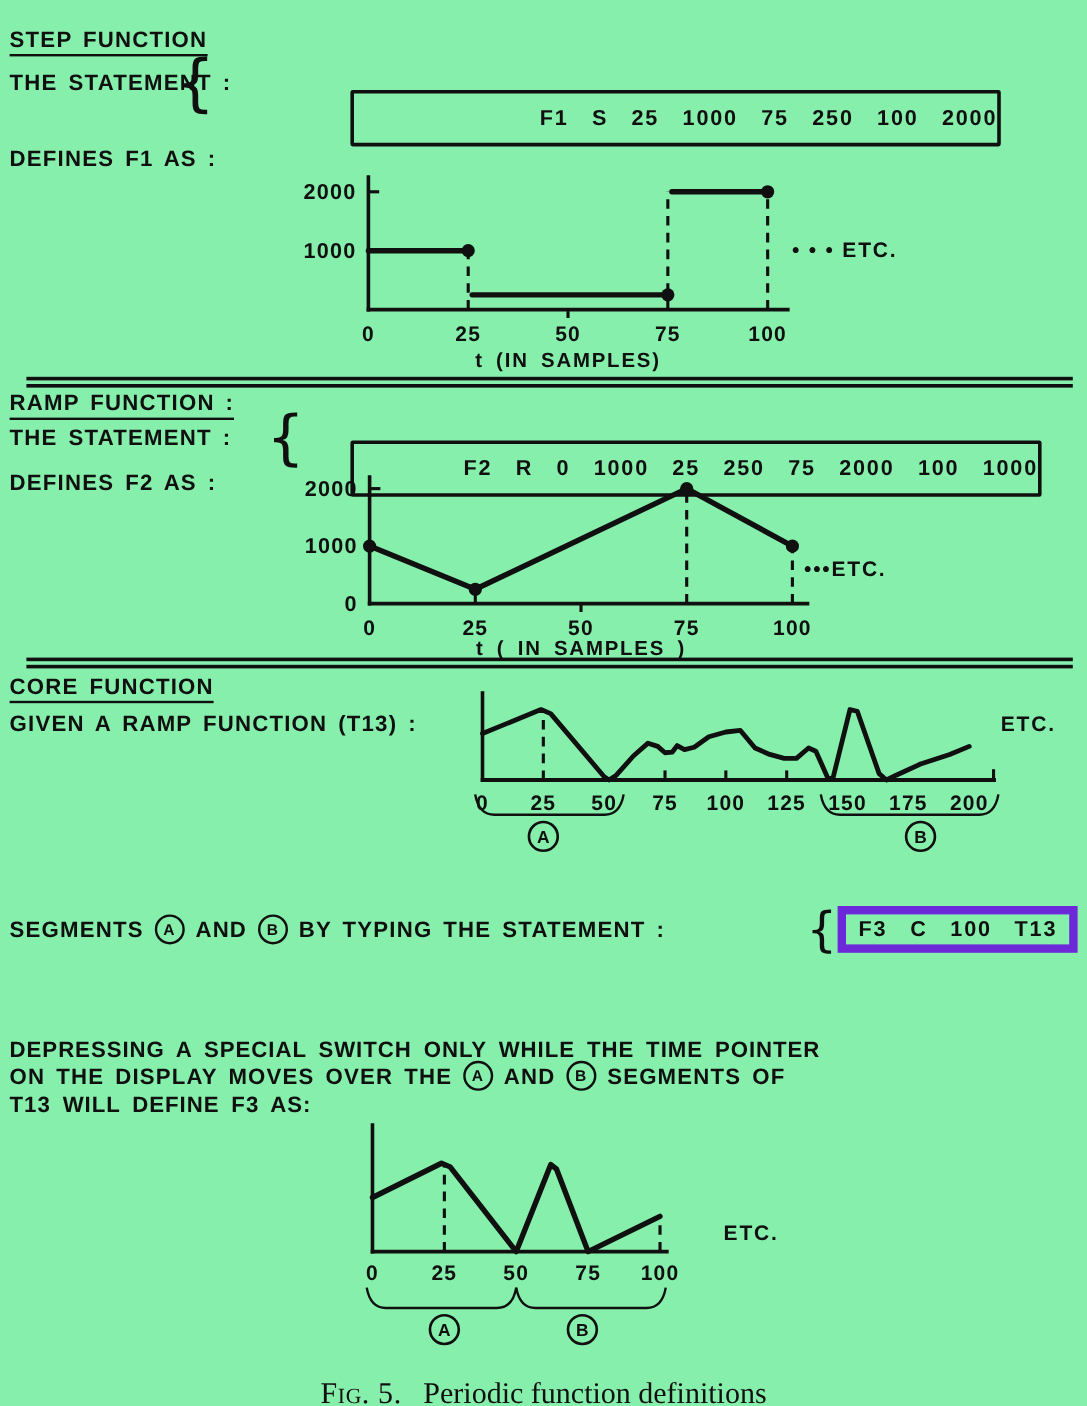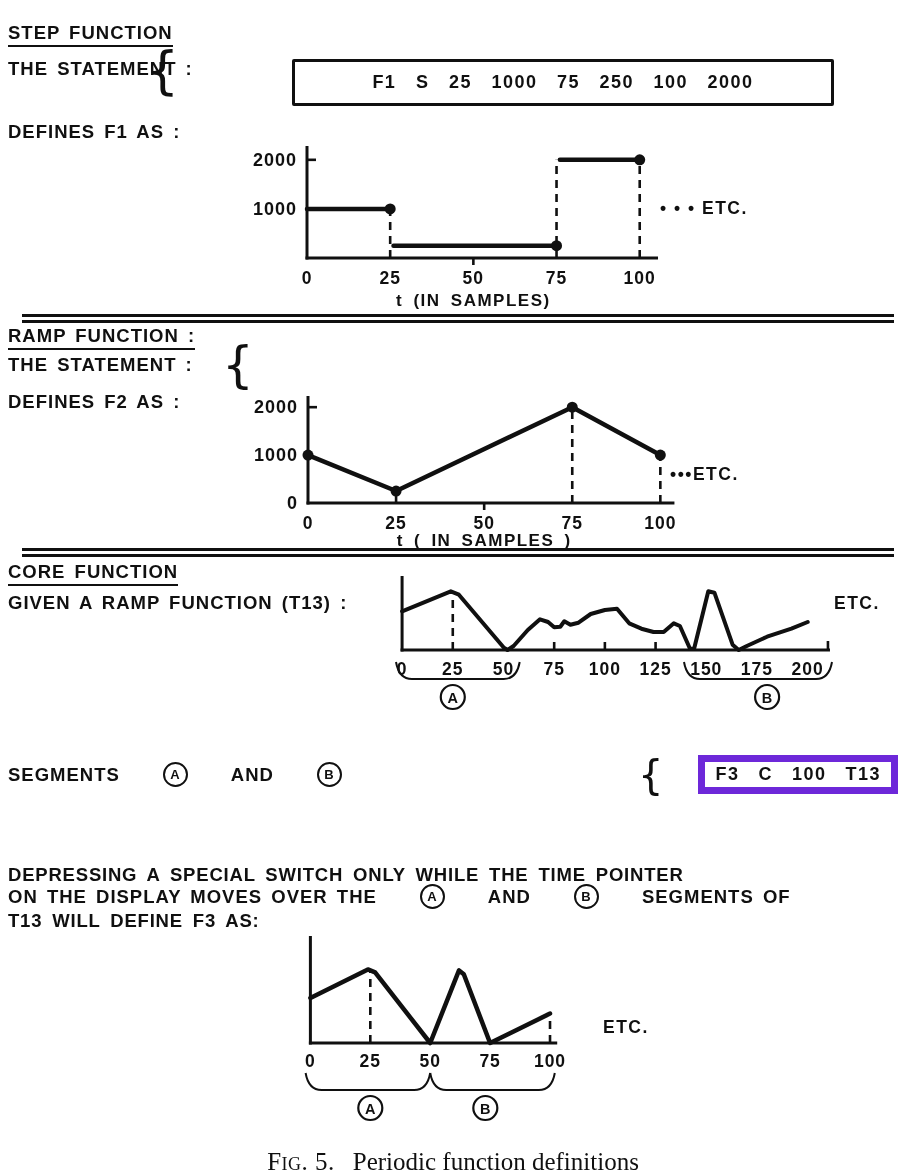--- a/index.html
+++ b/index.html
@@ -1,24 +1,24 @@
 <!DOCTYPE html>
 <html><head>
 <meta charset="utf-8">
 <style>
   html,body{margin:0;padding:0;background:#e8e8e6;}
-  .page{position:relative;width:906px;height:1172px;background:#ffffff;margin:0 auto;
+  .page{position:relative;width:906px;height:1172px;background:#86efac;margin:0 auto;
         font-family:"Liberation Sans",sans-serif;color:#101010;overflow:hidden;}
   .t{position:absolute;font-weight:bold;font-size:18.5px;letter-spacing:1px;word-spacing:3px;white-space:nowrap;}
   .ut{border-bottom:2.5px solid #101010;padding-bottom:2px;}
-  .box{position:absolute;border:3.5px solid #101010;border-radius:2px;display:flex;align-items:center;justify-content:center;}
+  .box{position:absolute;border:3.5px solid #101010;border-radius:2px;display:flex;align-items:center;justify-content:flex-end;margin-top:16px;}
   .box span{font-weight:bold;font-size:18px;letter-spacing:1.5px;white-space:pre;}
   .brace{position:absolute;font-weight:400;font-family:"DejaVu Sans",sans-serif;color:#101010;}
   .sep{position:absolute;height:2.5px;border-top:3px solid #101010;border-bottom:3px solid #101010;}
-  .row{position:absolute;display:flex;align-items:center;font-weight:bold;font-size:18.5px;letter-spacing:1px;word-spacing:3px;white-space:nowrap;gap:34px;}
+  .row{position:absolute;display:flex;align-items:center;font-weight:bold;font-size:18.5px;letter-spacing:1px;word-spacing:3px;white-space:nowrap;}
   .circ{display:inline-flex;width:21px;height:21px;border:2.2px solid #101010;border-radius:50%;
         align-items:center;justify-content:center;font-size:13px;font-weight:bold;flex:none;}
   .gap{margin-left:9px;}
   .bracesm{font-size:40px;font-weight:400;font-family:"DejaVu Sans",sans-serif;line-height:0.75;}
   .boxin{border:7px solid #6d28d9;padding:2px 10px;font-weight:bold;font-size:18px;letter-spacing:1.5px;white-space:pre;}
   .para{position:absolute;font-weight:bold;font-size:18.5px;letter-spacing:0.8px;word-spacing:4px;line-height:23px;white-space:nowrap;}
   svg{position:absolute;overflow:visible;}
   svg text{font-family:"Liberation Sans",sans-serif;font-weight:bold;fill:#101010;}
   svg .xt{font-size:17.5px;letter-spacing:1px;}
   svg .yt{font-size:18px;letter-spacing:1px;}
@@ -64,20 +64,23 @@
       <line x1="67" y1="27.818181818181827" x2="76" y2="27.818181818181827" stroke="#101010" stroke-width="2.6"></line>
       <text x="233.3551401869159" y="174" text-anchor="middle" class="xl">t (IN SAMPLES)</text>
       <text x="420" y="82" class="etc">• • • ETC.</text>
     </svg>
 
   <div class="sep" style="left:22px;top:314px;width:872px"></div>
 
   <div class="t" style="left:8px;top:325px"><span class="ut">RAMP FUNCTION :</span></div>
   <div class="t" style="left:8px;top:354px">THE STATEMENT :</div>
   <div class="brace" style="left:222px;top:336px;font-size:50px">{</div>
+  <div class="box" style="left:292px;top:351px;width:570px;height:41px">
+    <span>F2   R   0   1000   25   250   75   2000   100   1000</span>
+  </div>
   <div class="t" style="left:8px;top:391px">DEFINES F2 AS :</div>
   <svg style="left:240px;top:388px" width="666" height="172">
       <line x1="68" y1="8" x2="68" y2="116.5" stroke="#101010" stroke-width="3"></line>
       <line x1="66.5" y1="115" x2="434.4299065420561" y2="115" stroke="#101010" stroke-width="3.2"></line>
       <line x1="156.0841121495327" y1="115" x2="156.0841121495327" y2="103.02325581395348" stroke="#101010" stroke-width="2.6" stroke-dasharray="8 6"></line>
       <line x1="332.2523364485981" y1="115" x2="332.2523364485981" y2="19.186046511627907" stroke="#101010" stroke-width="2.6" stroke-dasharray="8 6"></line>
       <line x1="420.33644859813086" y1="115" x2="420.33644859813086" y2="67.09302325581396" stroke="#101010" stroke-width="2.6" stroke-dasharray="8 6"></line>
       <polyline points="68.0,67.1 156.1,103.0 332.3,19.2 420.3,67.1" fill="none" stroke="#101010" stroke-width="4.5" stroke-linejoin="round" stroke-linecap="round"></polyline>
       <circle cx="68" cy="67.09302325581396" r="5.5" fill="#101010"></circle>
       <circle cx="156.0841121495327" cy="103.02325581395348" r="5.5" fill="#101010"></circle>
@@ -126,20 +129,21 @@
       <path d="M 296.0 92 Q 299.0 109 312.0 109 L 428.0 109 Q 441.0 109 444.0 92" fill="none" stroke="#101010" stroke-width="2"></path>
       <circle cx="379.10697674418606" cy="127" r="12" fill="none" stroke="#101010" stroke-width="2.2"></circle>
       <text x="379.10697674418606" y="132.5" text-anchor="middle" class="bl">B</text>
     </svg>
 
   <div class="row" style="left:8px;top:755px;width:890px">
     <span>SEGMENTS</span>
     <span class="circ gap">A</span>
     <span class="gap">AND</span>
     <span class="circ gap">B</span>
+    <span class="gap">BY TYPING THE STATEMENT :</span>
     <span class="bracesm" style="margin-left:auto">{</span>
     <span class="boxin">F3  C  100  T13</span>
   </div>
 
   <div class="para" style="left:8px;top:863px">DEPRESSING A SPECIAL SWITCH ONLY  WHILE  THE  TIME  POINTER</div>
   <div class="row" style="left:8px;top:884px">
     <span>ON THE DISPLAY MOVES OVER  THE</span>
     <span class="circ gap">A</span>
     <span class="gap">AND</span>
     <span class="circ gap">B</span>

